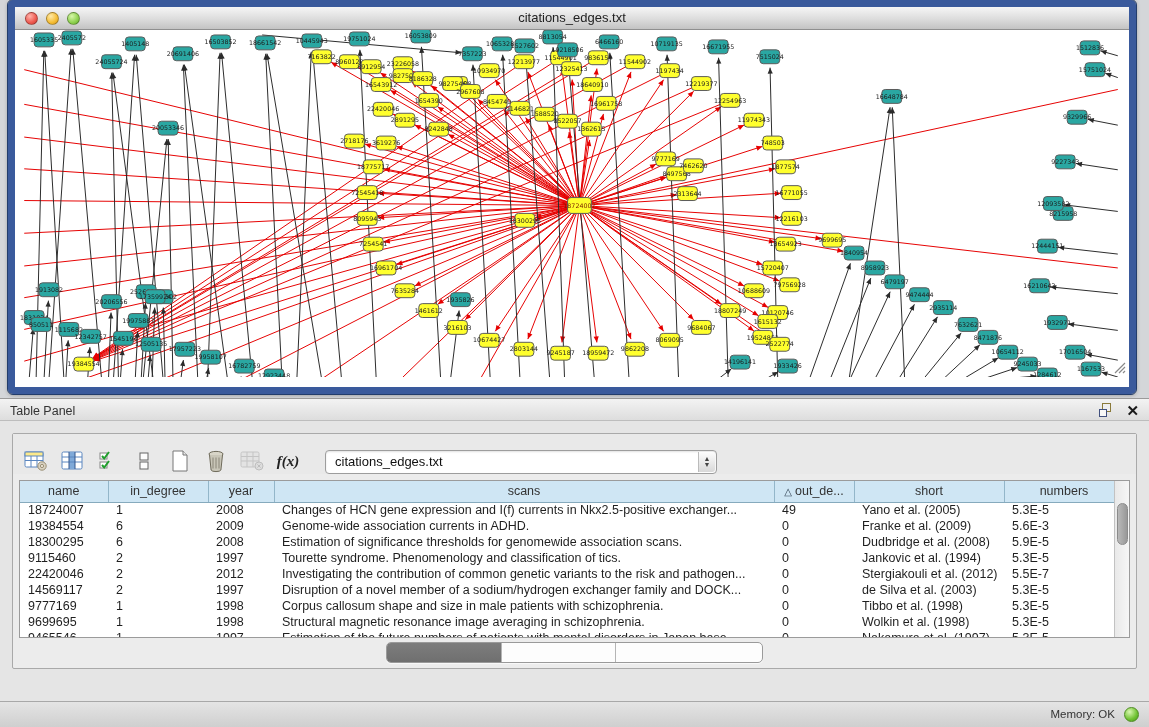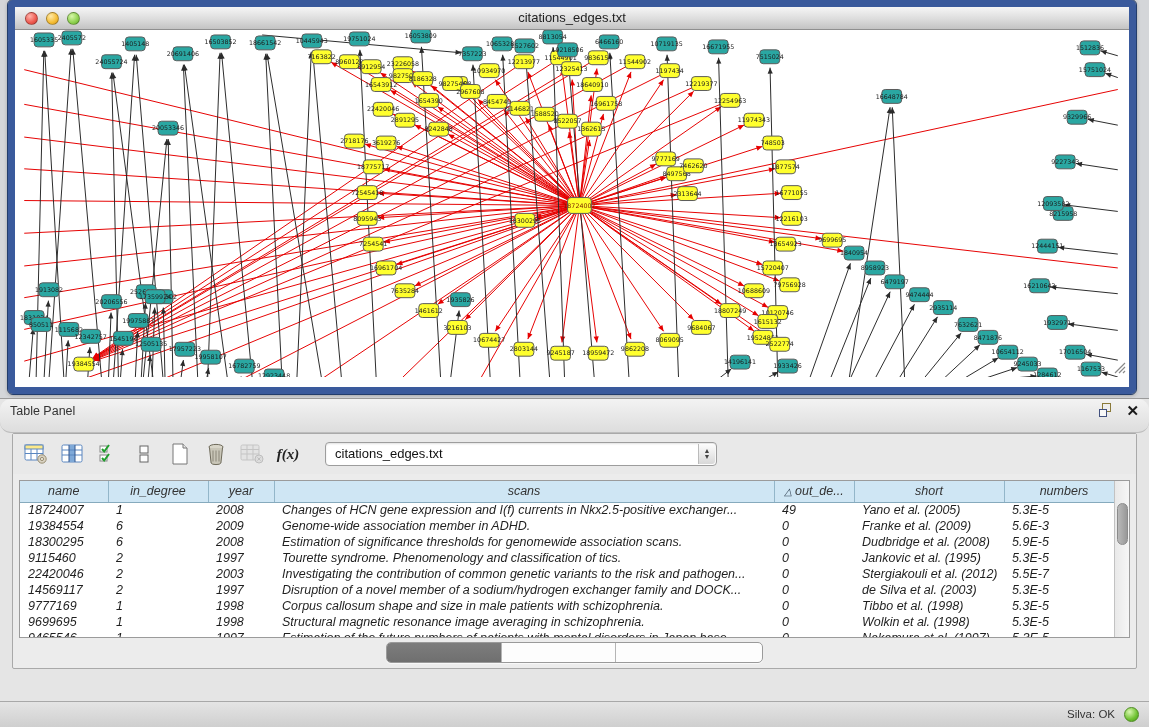--- a/index.html
+++ b/index.html
@@ -19,46 +19,46 @@
   .light.red   { background:radial-gradient(circle at 35% 30%, #ffb2aa, #ee5a50 60%, #c33b32); }
   .light.yellow{ background:radial-gradient(circle at 35% 30%, #ffe9a8, #f5bd34 60%, #cd9420); }
   .light.green { background:radial-gradient(circle at 35% 30%, #d7f7a8, #8ed14f 60%, #60a52c); }
   .canvas { position:relative; width:100%; height:347px; background:#fff; }
   .canvas svg { display:block; }
   .grip { position:absolute; right:3px; bottom:3px; width:14px; height:14px; }
 
   
   .table-panel { position:absolute; left:0; top:398px; width:1149px; height:303px;
     background:#e5e5e5; border-top:1px solid #9a9a9a; }
-  .tp-titlebar { height:34px; background:linear-gradient(#f3f3f3,#ddd);
-    border-bottom:1px solid #bdbdbd; position:relative;border-radius:11px; }
+  .tp-titlebar { height:22px; background:linear-gradient(#f3f3f3,#ddd);
+    border-bottom:1px solid #bdbdbd; position:relative; }
   .tp-titlebar .tp-title { position:absolute; left:10px; top:5px; font-size:12.5px; color:#333; }
   .tp-buttons { position:absolute; right:10px; top:4px; display:flex; gap:12px; align-items:center; }
   .float-ico { position:relative; width:15px; height:15px; }
   .float-ico .sq1 { position:absolute; left:3px; top:0; width:9px; height:9px; border:1.5px solid #8a7a3a; background:#eee; }
   .float-ico .sq2 { position:absolute; left:0; top:6px; width:8px; height:8px; border:1.5px solid #41507e; background:#f8f8f8; }
   .close-ico { font-size:15px; font-weight:bold; color:#1a1a1a; line-height:15px; cursor:default; }
 
   .tp-inner { position:absolute; left:12px; right:12px; top:34px; bottom:32px;
     background:#ececec; border:1px solid #a9a9a9; border-radius:2px; }
-  .toolbar { height:40px; display:flex; align-items:center; gap:10px; padding:0 10px;
+  .toolbar { height:40px; display:flex; align-items:flex-end; gap:10px; padding:0 10px;
     background:#e9e9e9; }
   .tool { width:26px; height:26px; display:flex; align-items:center; justify-content:center; }
   .fx { font-size:15px; font-style:italic; font-family:"Liberation Serif",serif; color:#222; font-weight:bold; }
   .combo { margin-left:14px; width:392px; height:24px; background:#fff; border:1px solid #9d9d9d;
     border-radius:4px; position:relative; font-size:13px; color:#111; line-height:22px;
     padding-left:9px; box-shadow:inset 0 1px 2px rgba(0,0,0,.12); }
   .combo .stepper { position:absolute; right:1px; top:1px; bottom:1px; width:17px;
     background:linear-gradient(#fdfdfd,#d8d8d8); border-left:1px solid #bbb; border-radius:0 3px 3px 0;
     display:flex; flex-direction:column; align-items:center; justify-content:center; }
   .combo .stepper span { font-size:7px; line-height:6px; color:#444; }
 
   .grid-wrap { position:absolute; left:6px; right:6px; top:46px; bottom:30px;
     background:#fff; border:1px solid #9b9b9b; overflow:hidden; }
-  table.grid { border-collapse:collapse; table-layout:fixed; width:1104px; font-size:12.5px;font-style:italic; }
+  table.grid { border-collapse:collapse; table-layout:fixed; width:1104px; font-size:12.5px; }
   table.grid th { background:#cfe6f4; border-right:1px solid #93b6c9; border-bottom:1px solid #86aabd;
     font-weight:normal; color:#333; height:21px; text-align:center; overflow:hidden; white-space:nowrap; }
   table.grid td { height:16px; padding:0 0 0 8px; color:#1f1f1f; white-space:nowrap; overflow:hidden;
     text-overflow:ellipsis; }
   .sort-glyph { font-size:10px; color:#345; margin-right:3px; }
   .vscroll { position:absolute; right:0; top:0px; bottom:0; width:15px;
     background:linear-gradient(90deg,#e9e9e9,#f6f6f6); border-left:1px solid #c2c2c2; }
   .vthumb { position:absolute; left:2px; top:22px; width:11px; height:42px; border-radius:6px;
     background:linear-gradient(90deg,#b9b9b9,#989898); border:1px solid #8b8b8b; }
 
@@ -774,47 +774,47 @@
               <td>2008</td>
               <td>Changes of HCN gene expression and I(f) currents in Nkx2.5-positive exchanger...</td>
               <td>49</td>
               <td>Yano et al. (2005)</td>
               <td>5.3E-5</td>
             </tr>
             <tr>
               <td>19384554</td>
               <td>6</td>
               <td>2009</td>
-              <td>Genome-wide association member in ADHD.</td>
+              <td>Genome-wide association currents in ADHD.</td>
               <td>0</td>
               <td>Franke et al. (2009)</td>
               <td>5.6E-3</td>
             </tr>
             <tr>
               <td>18300295</td>
               <td>6</td>
               <td>2008</td>
               <td>Estimation of significance thresholds for genomewide association scans.</td>
               <td>0</td>
               <td>Dudbridge et al. (2008)</td>
               <td>5.9E-5</td>
             </tr>
             <tr>
               <td>9115460</td>
               <td>2</td>
               <td>1997</td>
               <td>Tourette syndrome. Phenomenology and classification of tics.</td>
               <td>0</td>
-              <td>Jankovic et al. (1995)</td>
+              <td>Jankovic et al. (1994)</td>
               <td>5.3E-5</td>
             </tr>
             <tr>
               <td>22420046</td>
               <td>2</td>
-              <td>2003</td>
+              <td>2012</td>
               <td>Investigating the contribution of common genetic variants to the risk and pathogen...</td>
               <td>0</td>
               <td>Stergiakouli et al. (2012)</td>
               <td>5.5E-7</td>
             </tr>
             <tr>
               <td>14569117</td>
               <td>2</td>
               <td>1997</td>
               <td>Disruption of a novel member of a sodium/hydrogen exchanger family and DOCK...</td>
@@ -860,15 +860,15 @@
       <div class="seg" id="tab-seg">
           <div class="tab active">Node Table</div>
           <div class="tab">Node Table</div>
           <div class="tab">Network Wolkin</div>
         </div>
     </div>
   </div>
 </div>
 
 <div class="statusbar">
-  <span class="mem">Silva: OK</span>
+  <span class="mem">Memory: OK</span>
   <span class="mem-dot"></span>
 </div>
 
 </body></html>

